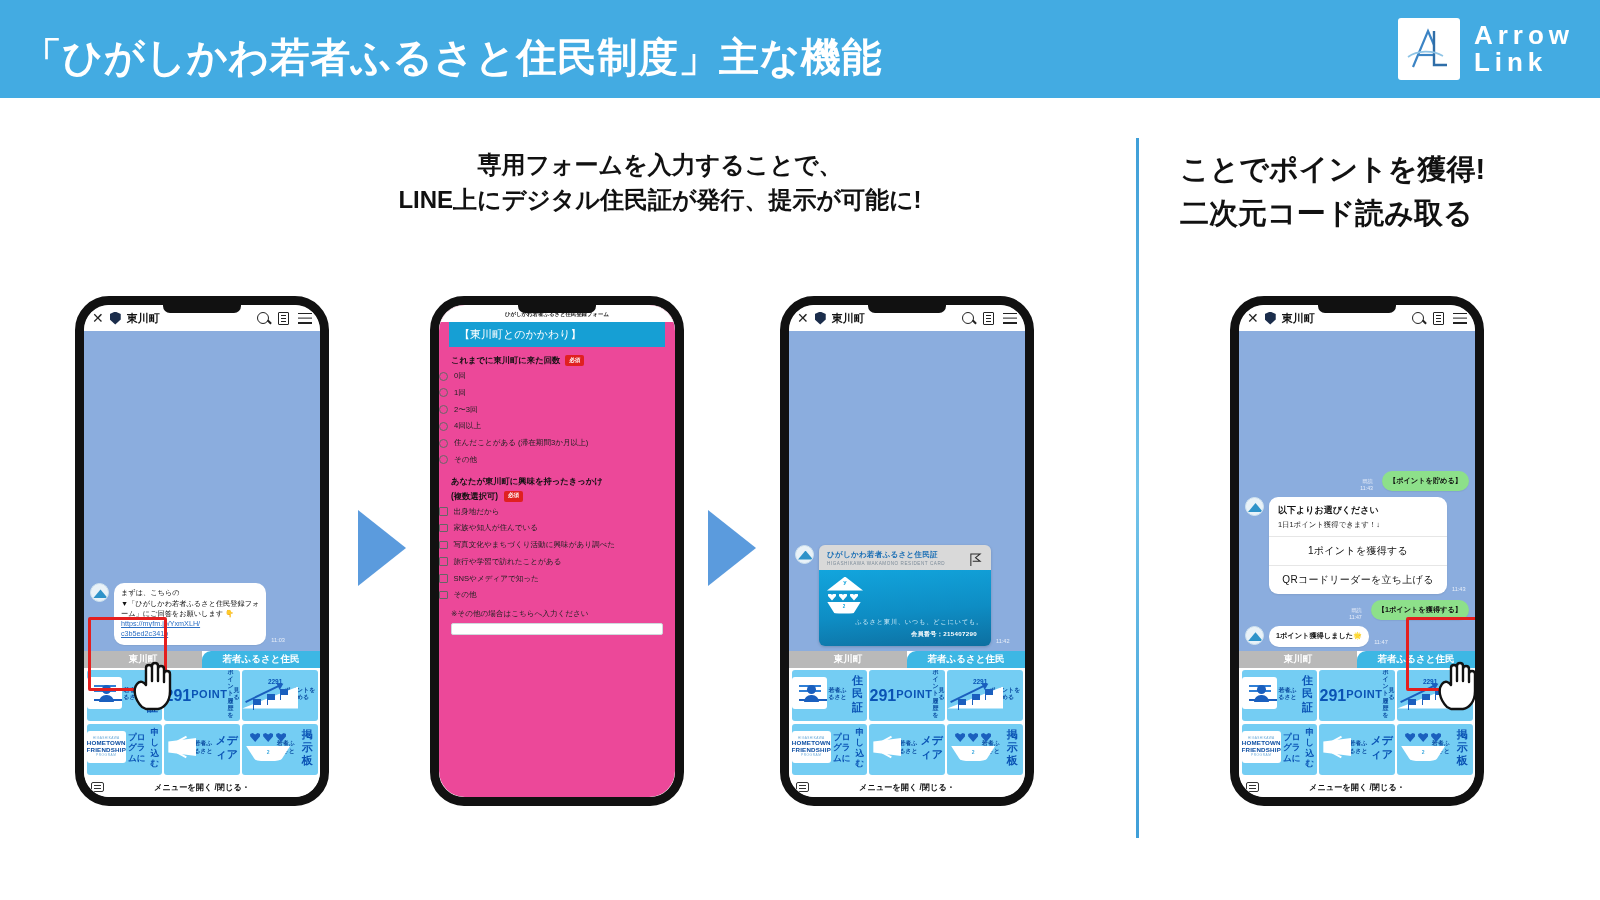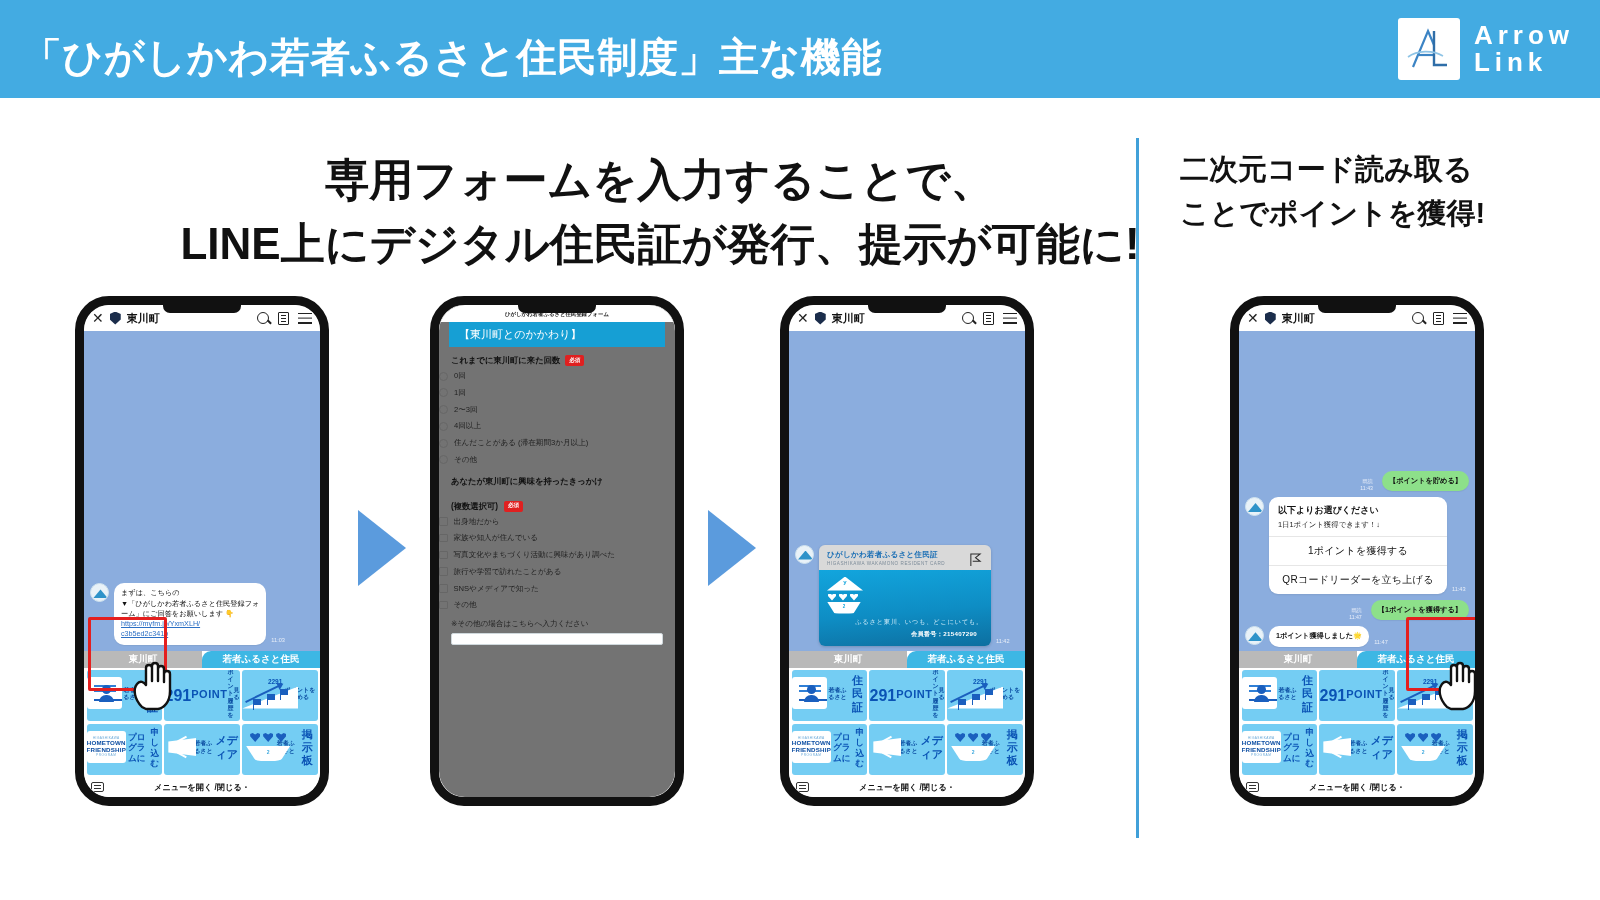--- a/index.html
+++ b/index.html
@@ -31,21 +31,21 @@
   }
   .logo-text { display:flex; flex-direction:column; line-height:1.05; }
   .logo-text span {
     color:#fff; font-size:26px; font-weight:bold; letter-spacing:5px;
   }
 
   
   .lead-left {
     position:absolute; left:180px; top:148px; width:960px;
     text-align:center; color:#111; font-weight:bold;
-    font-size:44px; line-height:1.45; letter-spacing:0px;
+    font-size:24px; line-height:1.45; letter-spacing:0px;
   }
   .lead-right {
     position:absolute; left:1180px; top:148px; width:400px;
     text-align:left; color:#111; font-weight:bold;
     font-size:29px; line-height:1.5;
   }
 
   
   .divider {
     position:absolute; left:1136px; top:138px; width:3px; height:700px;
@@ -181,21 +181,21 @@
   .kb { width:13px;height:10px;border:1.3px solid #333;border-radius:2px;position:relative;}
   .kb::after{content:"";position:absolute;left:1.6px;top:2px;width:7.5px;height:1px;background:#333;box-shadow:0 3px 0 #333;}
   .rm-foot-txt { flex:1; text-align:center; font-size:8.2px; font-weight:bold; color:#111; margin-right:13px;}
 
   .hl-red { position:absolute; border:3px solid #e41f1f; border-radius:2px; z-index:20; pointer-events:none;}
 
   
   .hand { position:absolute; z-index:25; width:46px; height:54px; }
 
   
-  .form-screen { background:#737373; height:100%; display:flex; flex-direction:column; }
+  .form-screen { background:#ec4899; height:100%; display:flex; flex-direction:column; }
   .form-top { background:#fff; text-align:center; padding:6px 4px 4px; font-size:5.4px; font-weight:bold; color:#222;}
   .form-sec { background:#169fd4; color:#fff; font-size:11px; padding:5px 10px; margin:0 10px 8px 10px;}
   .form-q { font-size:8.3px; font-weight:bold; color:#111; padding:0 12px; margin-bottom:5px; display:flex; align-items:center; gap:5px; flex-wrap:wrap;}
   .req { background:#e02020; color:#fff; font-size:5.6px; font-weight:bold; padding:1.5px 4px; border-radius:2px;}
   .opt { display:flex; align-items:flex-start; gap:6px; padding:0 0; margin-bottom:6.5px; font-size:7.6px; color:#222; line-height:1.35;}
   .radio { width:9px;height:9px;border:1.3px solid #666;border-radius:50%;flex:none;margin-top:0.5px;}
   .chk { width:8.5px;height:8.5px;border:1.3px solid #666;border-radius:1px;flex:none;margin-top:0.5px;}
   .form-note { font-size:7.6px; color:#222; padding:0 12px; margin-top:2px;}
   .form-input { margin:4px 12px 0; height:12px; background:#fff; border:1px solid #cfd8dc; border-radius:2px;}
 
@@ -244,22 +244,22 @@
         <span>Link</span>
       </div>
     </div>
   </div>
 
   <div class="lead-left">
     <div>専用フォームを入力することで、</div>
     <div>LINE上にデジタル住民証が発行、提示が可能に!</div>
   </div>
   <div class="lead-right">
+    <div>ことでポイントを獲得!</div>
     <div>二次元コード読み取る</div>
-    <div>ことでポイントを獲得!</div>
   </div>
 
   <div class="divider"></div>
 
   <div class="arrow a1"></div>
   <div class="arrow a2"></div>
 
   <div class="phone" style="left:75px; top:296px;">
 
     <div class="phone-screen">
@@ -406,21 +406,21 @@
             <span class="radio"></span>
             <span>住んだことがある (滞在期間3か月以上)</span>
           </div>
         <div class="opt">
             <span class="radio"></span>
             <span>その他</span>
           </div>
 
         <div class="form-q" style="display:block;margin-top:4px;">
           <div>あなたが東川町に興味を持ったきっかけ</div>
-          <div style="display:flex;align-items:flex-start;gap:6px;margin-top:14px;">
+          <div style="display:flex;align-items:flex-start;gap:6px;margin-top:4px;">
             <span>(複数選択可)</span>
             <span class="req">必須</span>
           </div>
         </div>
         <div class="opt">
             <span class="chk"></span>
             <span>出身地だから</span>
           </div>
         <div class="opt">
             <span class="chk"></span>

